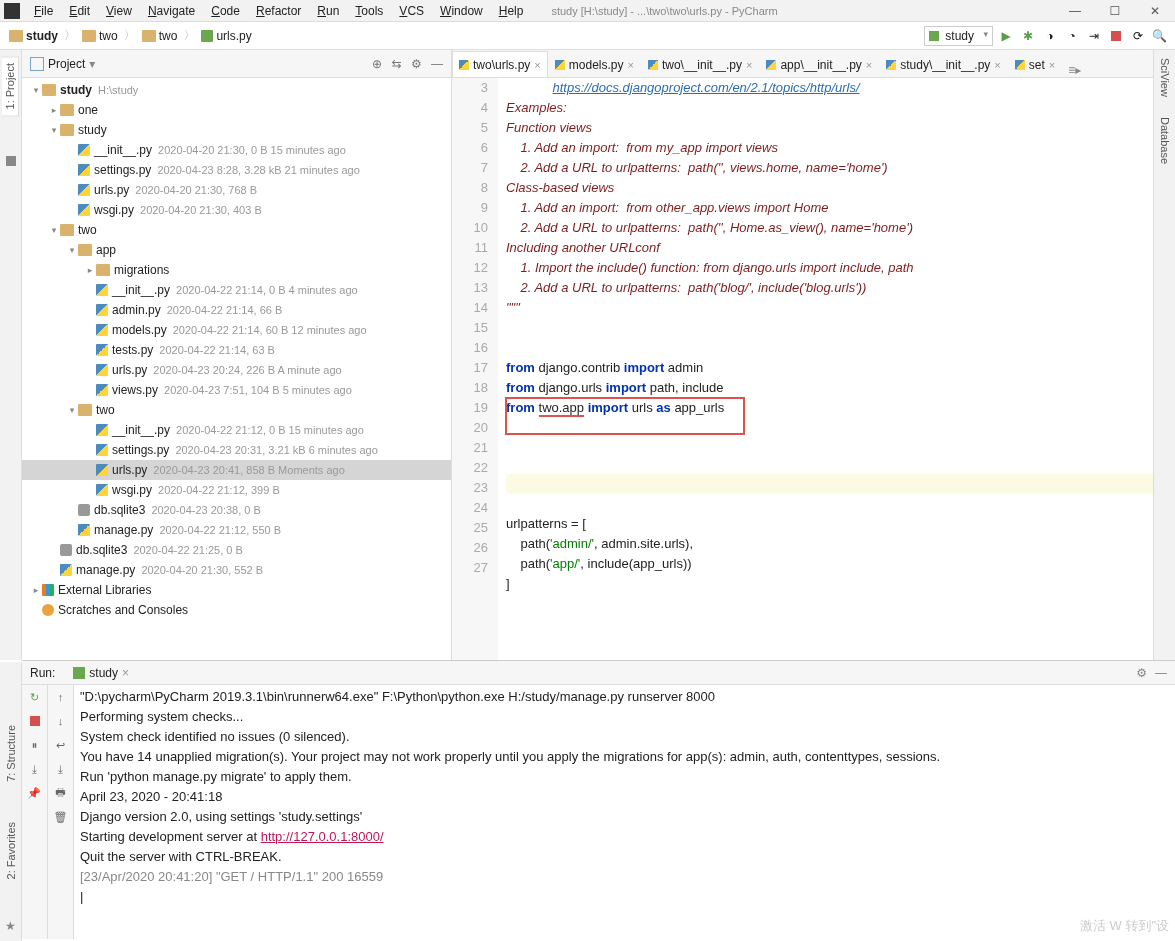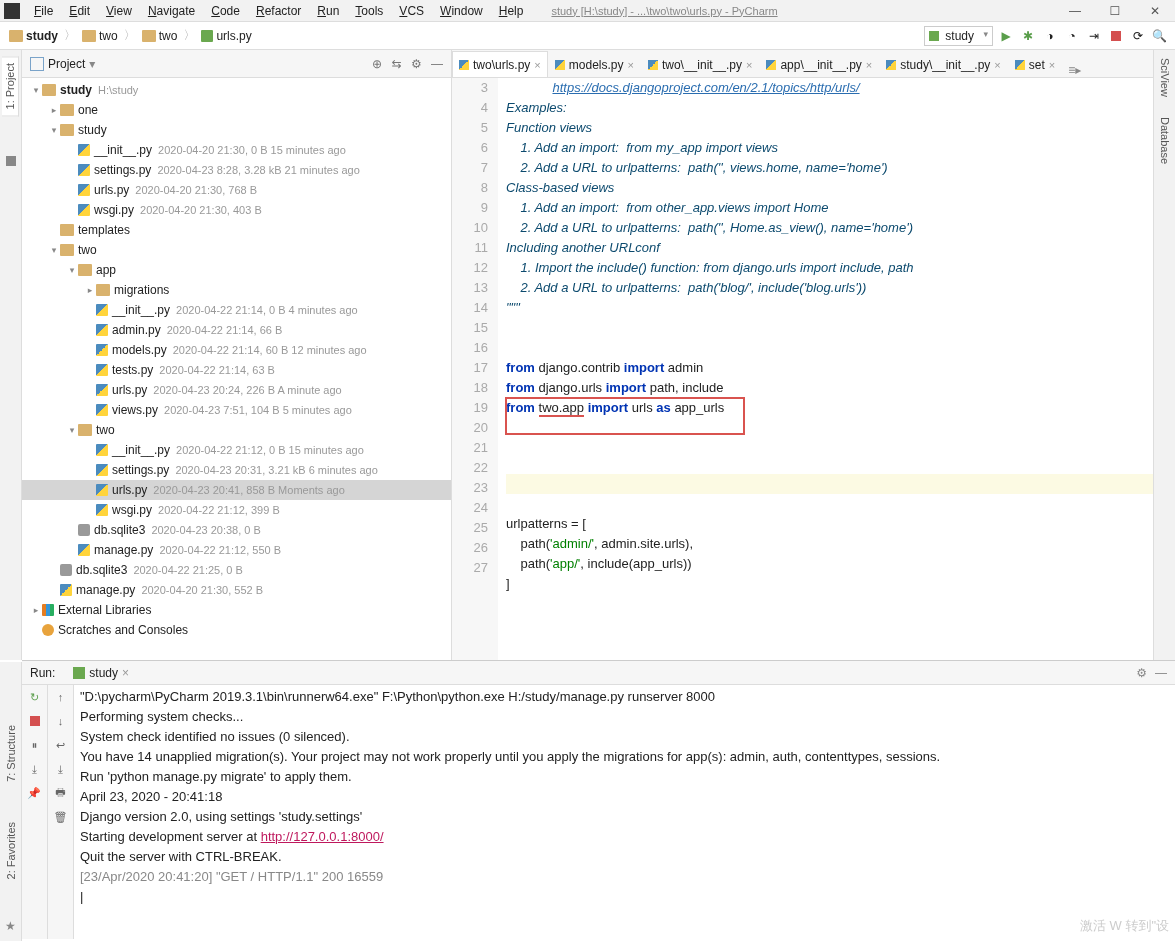--- a/index.html
+++ b/index.html
@@ -1,21 +1,21 @@
 <!DOCTYPE html>
 <html><head>
 <meta charset="utf-8">
 <style>
 * { margin: 0; padding: 0; box-sizing: border-box; font-family: "Segoe UI", Arial, sans-serif; }
 body { font-size: 12px; color: #222; background: #fff; overflow: hidden; width: 1175px; height: 941px; }
 .menubar { height: 22px; background: #f2f2f2; border-bottom: 1px solid #ddd; display: flex; align-items: center; padding: 0 4px; }
 .menubar .logo { width: 16px; height: 16px; background: #333; margin-right: 6px; }
 .menubar .menu-item { padding: 2px 8px; cursor: pointer; }
 .menubar .menu-item u { text-decoration: underline; }
-.menubar .title { margin-left: 20px; color: #888; font-size: 11px; text-decoration: underline; }
+.menubar .title { margin-left: 20px; color: #888; font-size: 11px; }
 .win-controls { position: absolute; right: 0; top: 0; display: flex; }
 .win-controls span { width: 40px; height: 22px; text-align: center; line-height: 22px; color: #555; }
 .navbar { height: 28px; background: #fff; border-bottom: 1px solid #ddd; display: flex; align-items: center; padding: 0 6px; }
 .breadcrumb { display: flex; align-items: center; gap: 3px; flex: 1; }
 .bc-item { display: flex; align-items: center; gap: 3px; padding: 2px 3px; }
 .bc-icon { width: 14px; height: 12px; background: #d9b26d; border-radius: 1px; }
 .bc-icon.py { background: #6aa84f; width: 12px; }
 .bc-sep { color: #aaa; }
 .nav-right { display: flex; align-items: center; gap: 4px; }
 .run-config { border: 1px solid #ccc; padding: 2px 18px 2px 20px; position: relative; font-size: 12px; }
@@ -53,21 +53,21 @@
 .tab { height: 26px; display: flex; align-items: center; padding: 0 6px 0 6px; border: 1px solid transparent; border-bottom: none; gap: 4px; font-size: 12px; }
 .tab.active { background: #fff; border-color: #ddd; }
 .tab-icon { width: 10px; height: 10px; background: linear-gradient(135deg,#4b8bbe 50%,#ffd43b 50%); }
 .tab-close { color: #999; font-size: 11px; }
 .tab-more { padding: 0 6px; color: #888; }
 .editor { flex: 1; display: flex; font-family: Consolas, "Courier New", monospace; font-size: 13px; line-height: 20px; position: relative; }
 .gutter { width: 46px; background: #f7f7f7; text-align: right; color: #aaa; padding: 0 10px 0 0; }
 .code { flex: 1; padding-left: 8px; position: relative; }
 .code-line { height: 20px; white-space: pre; }
 .code-line.current { background: #fcfae3; }
-.c-comment { color: #0c4a6e; font-style: italic; }
+.c-comment { color: #7f1d1d; font-style: italic; }
 .c-link { color: #2a6db0; font-style: italic; text-decoration: underline; margin-left: 32px; }
 .c-kw { color: #0033b3; font-weight: bold; }
 .c-str { color: #008000; }
 .red-underline { border-bottom: 2px solid #d9534f; }
 .right-gutter { width: 22px; background: #f2f2f2; border-left: 1px solid #ddd; position: absolute; right: 0; top: 50px; height: 610px; display: flex; flex-direction: column; align-items: center; padding-top: 8px; gap: 20px; }
 .right-gutter .vtab { writing-mode: vertical-rl; font-size: 11px; color: #555; }
 .bottom-panel { border-top: 1px solid #ccc; height: 279px; display: flex; flex-direction: column; }
 .bp-header { height: 24px; background: #f6f6f6; border-bottom: 1px solid #ddd; display: flex; align-items: center; padding: 0 8px; }
 .bp-header .bp-title { margin-right: 12px; }
 .bp-header .bp-tab { display: flex; align-items: center; gap: 4px; padding: 2px 6px; }
@@ -192,25 +192,20 @@
           <span class="tree-label">urls.py</span>
           <span class="tree-meta">2020-04-20 21:30, 768 B</span>
         </div>
         <div class="tree-row" style="padding-left: 44px;">
           <span class="tree-toggle"></span>
           <span class="tree-icon py"></span>
           <span class="tree-label">wsgi.py</span>
           <span class="tree-meta">2020-04-20 21:30, 403 B</span>
         </div>
         <div class="tree-row" style="padding-left: 26px;">
-          <span class="tree-toggle"></span>
-          <span class="tree-icon folder-open"></span>
-          <span class="tree-label">templates</span>
-        </div>
-        <div class="tree-row" style="padding-left: 26px;">
           <span class="tree-toggle">▾</span>
           <span class="tree-icon folder-open"></span>
           <span class="tree-label">two</span>
         </div>
         <div class="tree-row" style="padding-left: 44px;">
           <span class="tree-toggle">▾</span>
           <span class="tree-icon folder-open"></span>
           <span class="tree-label">app</span>
         </div>
         <div class="tree-row" style="padding-left: 62px;">

